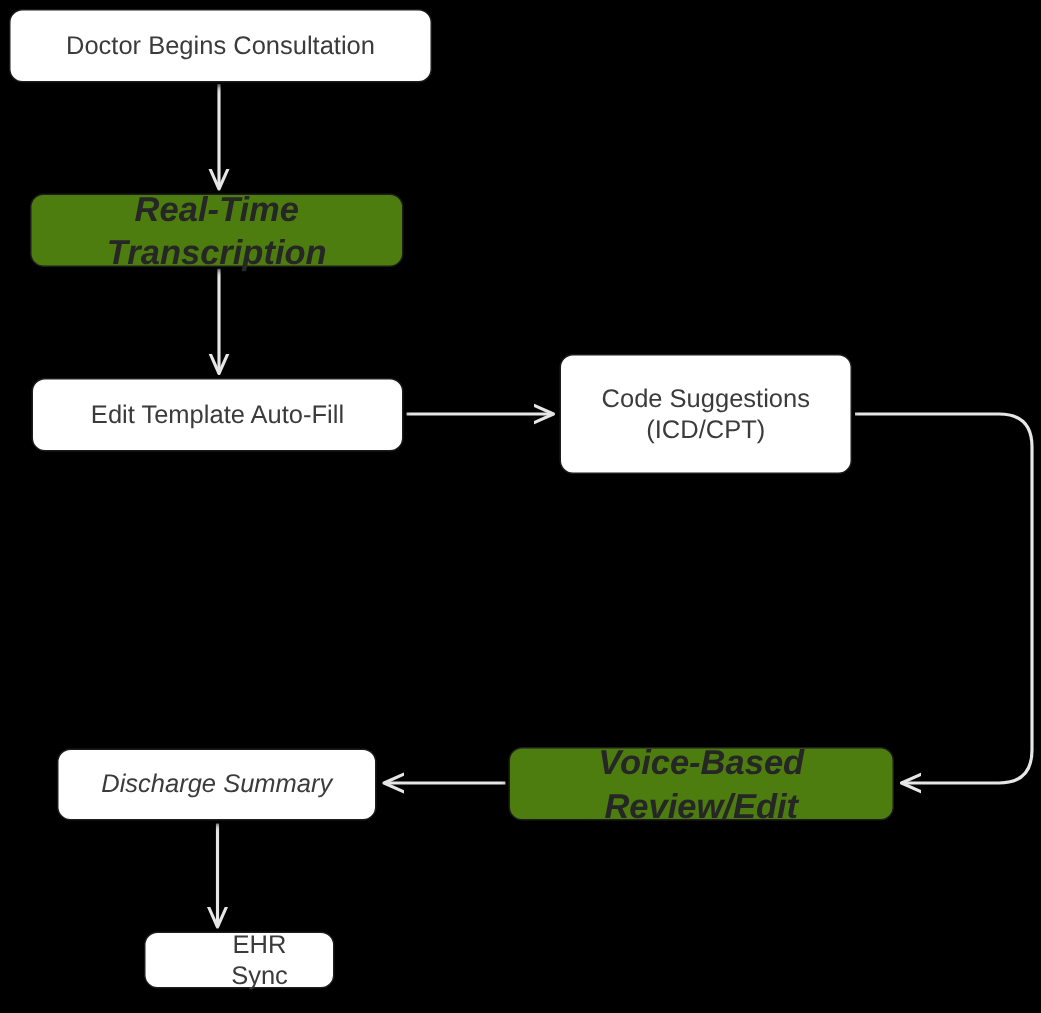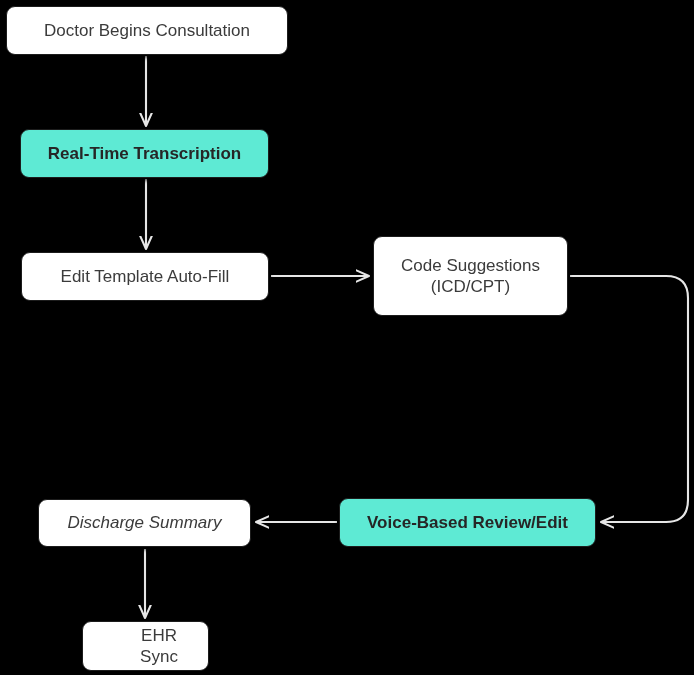--- a/index.html
+++ b/index.html
@@ -36,38 +36,39 @@
     line-height: 1.25;
     z-index: 2;
   }
   .node.plain {
     background: #ffffff;
     color: #3b3b3b;
     font-size: 17px;
     font-weight: 400;
   }
   .node.highlight {
-    background: #5eead4;
+    background: #4d7c0f;
     color: #262626;
-    font-size: 17px;
+    font-size: 23px;
     font-weight: 700;
+    font-style: italic;
   }
   .node-label {
     display: block;
     padding: 0 10px;
     white-space: pre-line;
   }
   
   #node-start      { left: 6px;   top: 6px;   width: 282px; height: 49px; }
   #node-transcribe { left: 20px;  top: 129px; width: 249px; height: 49px; }
   #node-autofill   { left: 21px;  top: 252px; width: 248px; height: 49px; }
   #node-codes      { left: 373px; top: 236px; width: 195px; height: 80px; }
   #node-review     { left: 339px; top: 498px; width: 257px; height: 49px; }
   #node-discharge  { left: 38px;  top: 499px; width: 213px; height: 48px; font-style: italic; }
-  #node-ehr        { left: 82px;  top: 621px; width: 127px; height: 50px; padding-left: 27px; }
+  #node-ehr        { left: 96px;  top: 621px; width: 127px; height: 38px; padding-left: 27px; }
 </style>
 </head>
 <body>
 
 <div id="canvas">
 
   <svg id="edge-layer" viewBox="0 0 694 675" width="694" height="675" xmlns="http://www.w3.org/2000/svg">
     <defs>
       <marker id="arrowhead" viewBox="0 0 10 10" refX="9" refY="5" markerWidth="7" markerHeight="7" orient="auto-start-reverse">
         <path d="M 0 1 L 9 5 L 0 9" fill="none" stroke="#e6e6e6" stroke-width="1.4" stroke-linecap="round" stroke-linejoin="round"></path>

